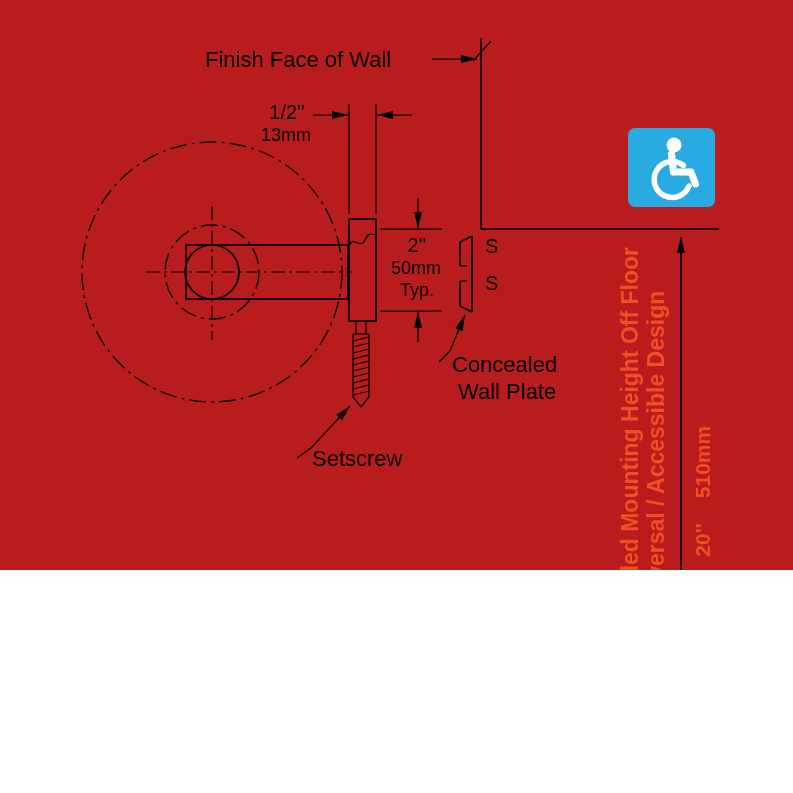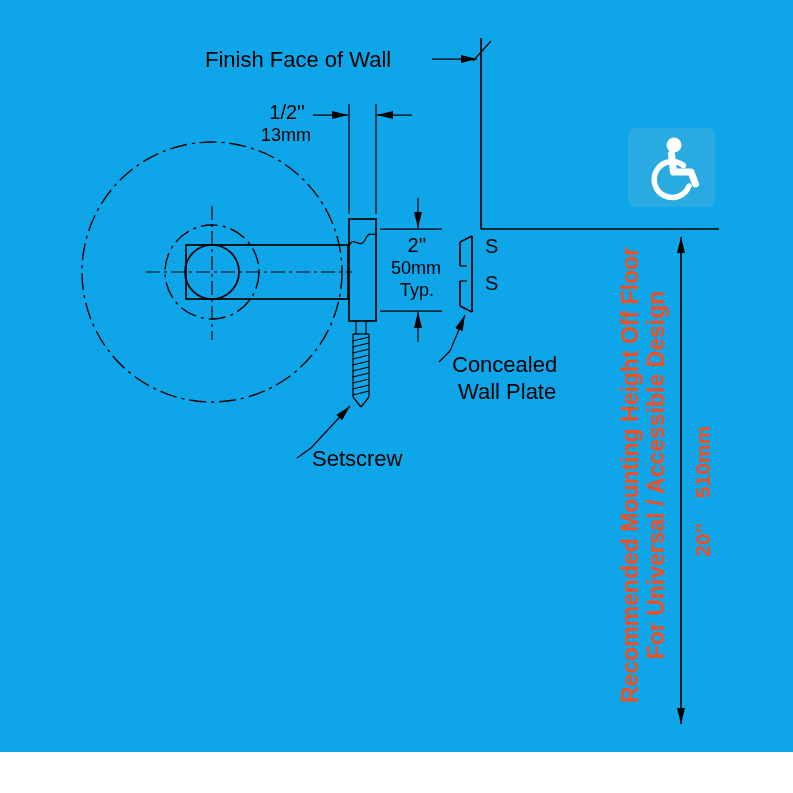--- a/index.html
+++ b/index.html
@@ -1,16 +1,16 @@
 <!DOCTYPE html>
 <html><head>
 <meta charset="utf-8">
 <style>
   html,body{margin:0;padding:0;background:#fff;}
-  .canvas{position:relative;width:793px;height:752px;background:#0ea5e9;overflow:hidden;}
+  .canvas{position:relative;width:793px;height:570px;background:#b91c1c;overflow:hidden;}
   svg{display:block;}
   svg text{font-family:"Liberation Sans","DejaVu Sans",sans-serif;}
   .lbl{font-size:22px;}
   .dim-big{font-size:20px;}
   .dim-sm{font-size:18px;}
   .s-mark{font-size:20px;}
   .note-txt{font-size:23px;font-weight:bold;}
   .hgt-txt{font-size:21px;font-weight:bold;}
   .ln{stroke:#000;stroke-width:1.7;fill:none;}
   .thin{stroke:#000;stroke-width:1.25;fill:none;}

